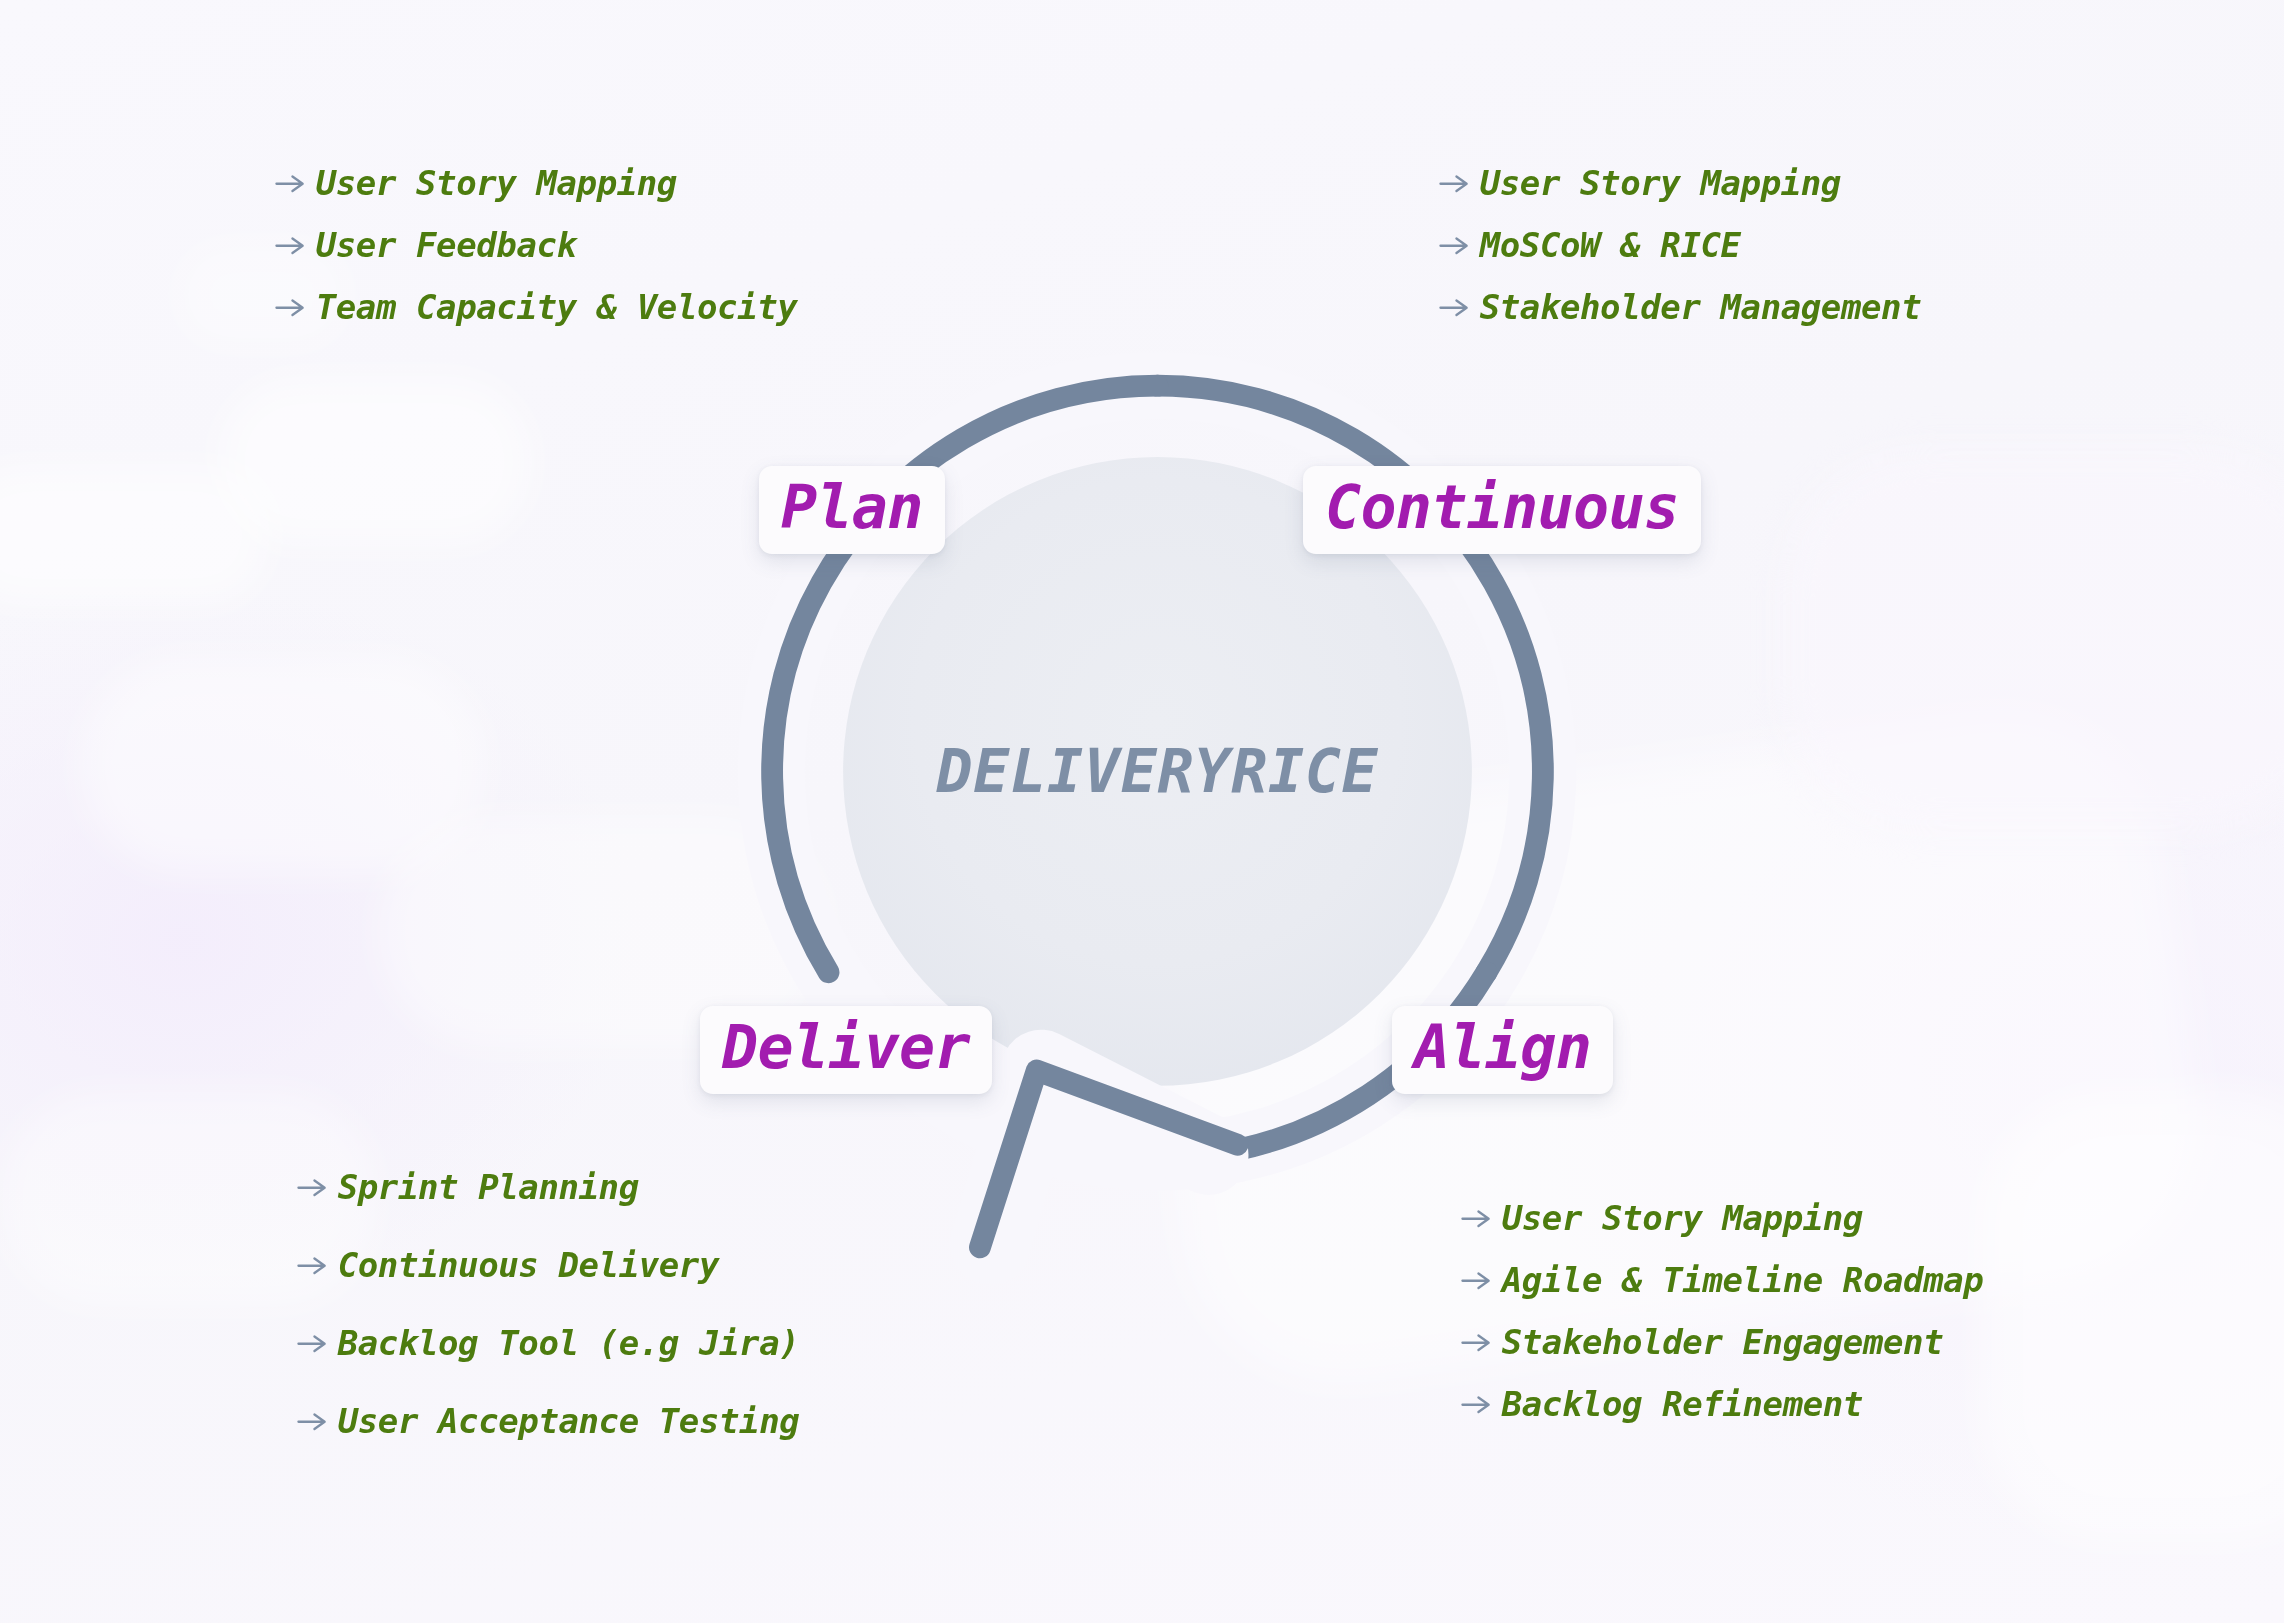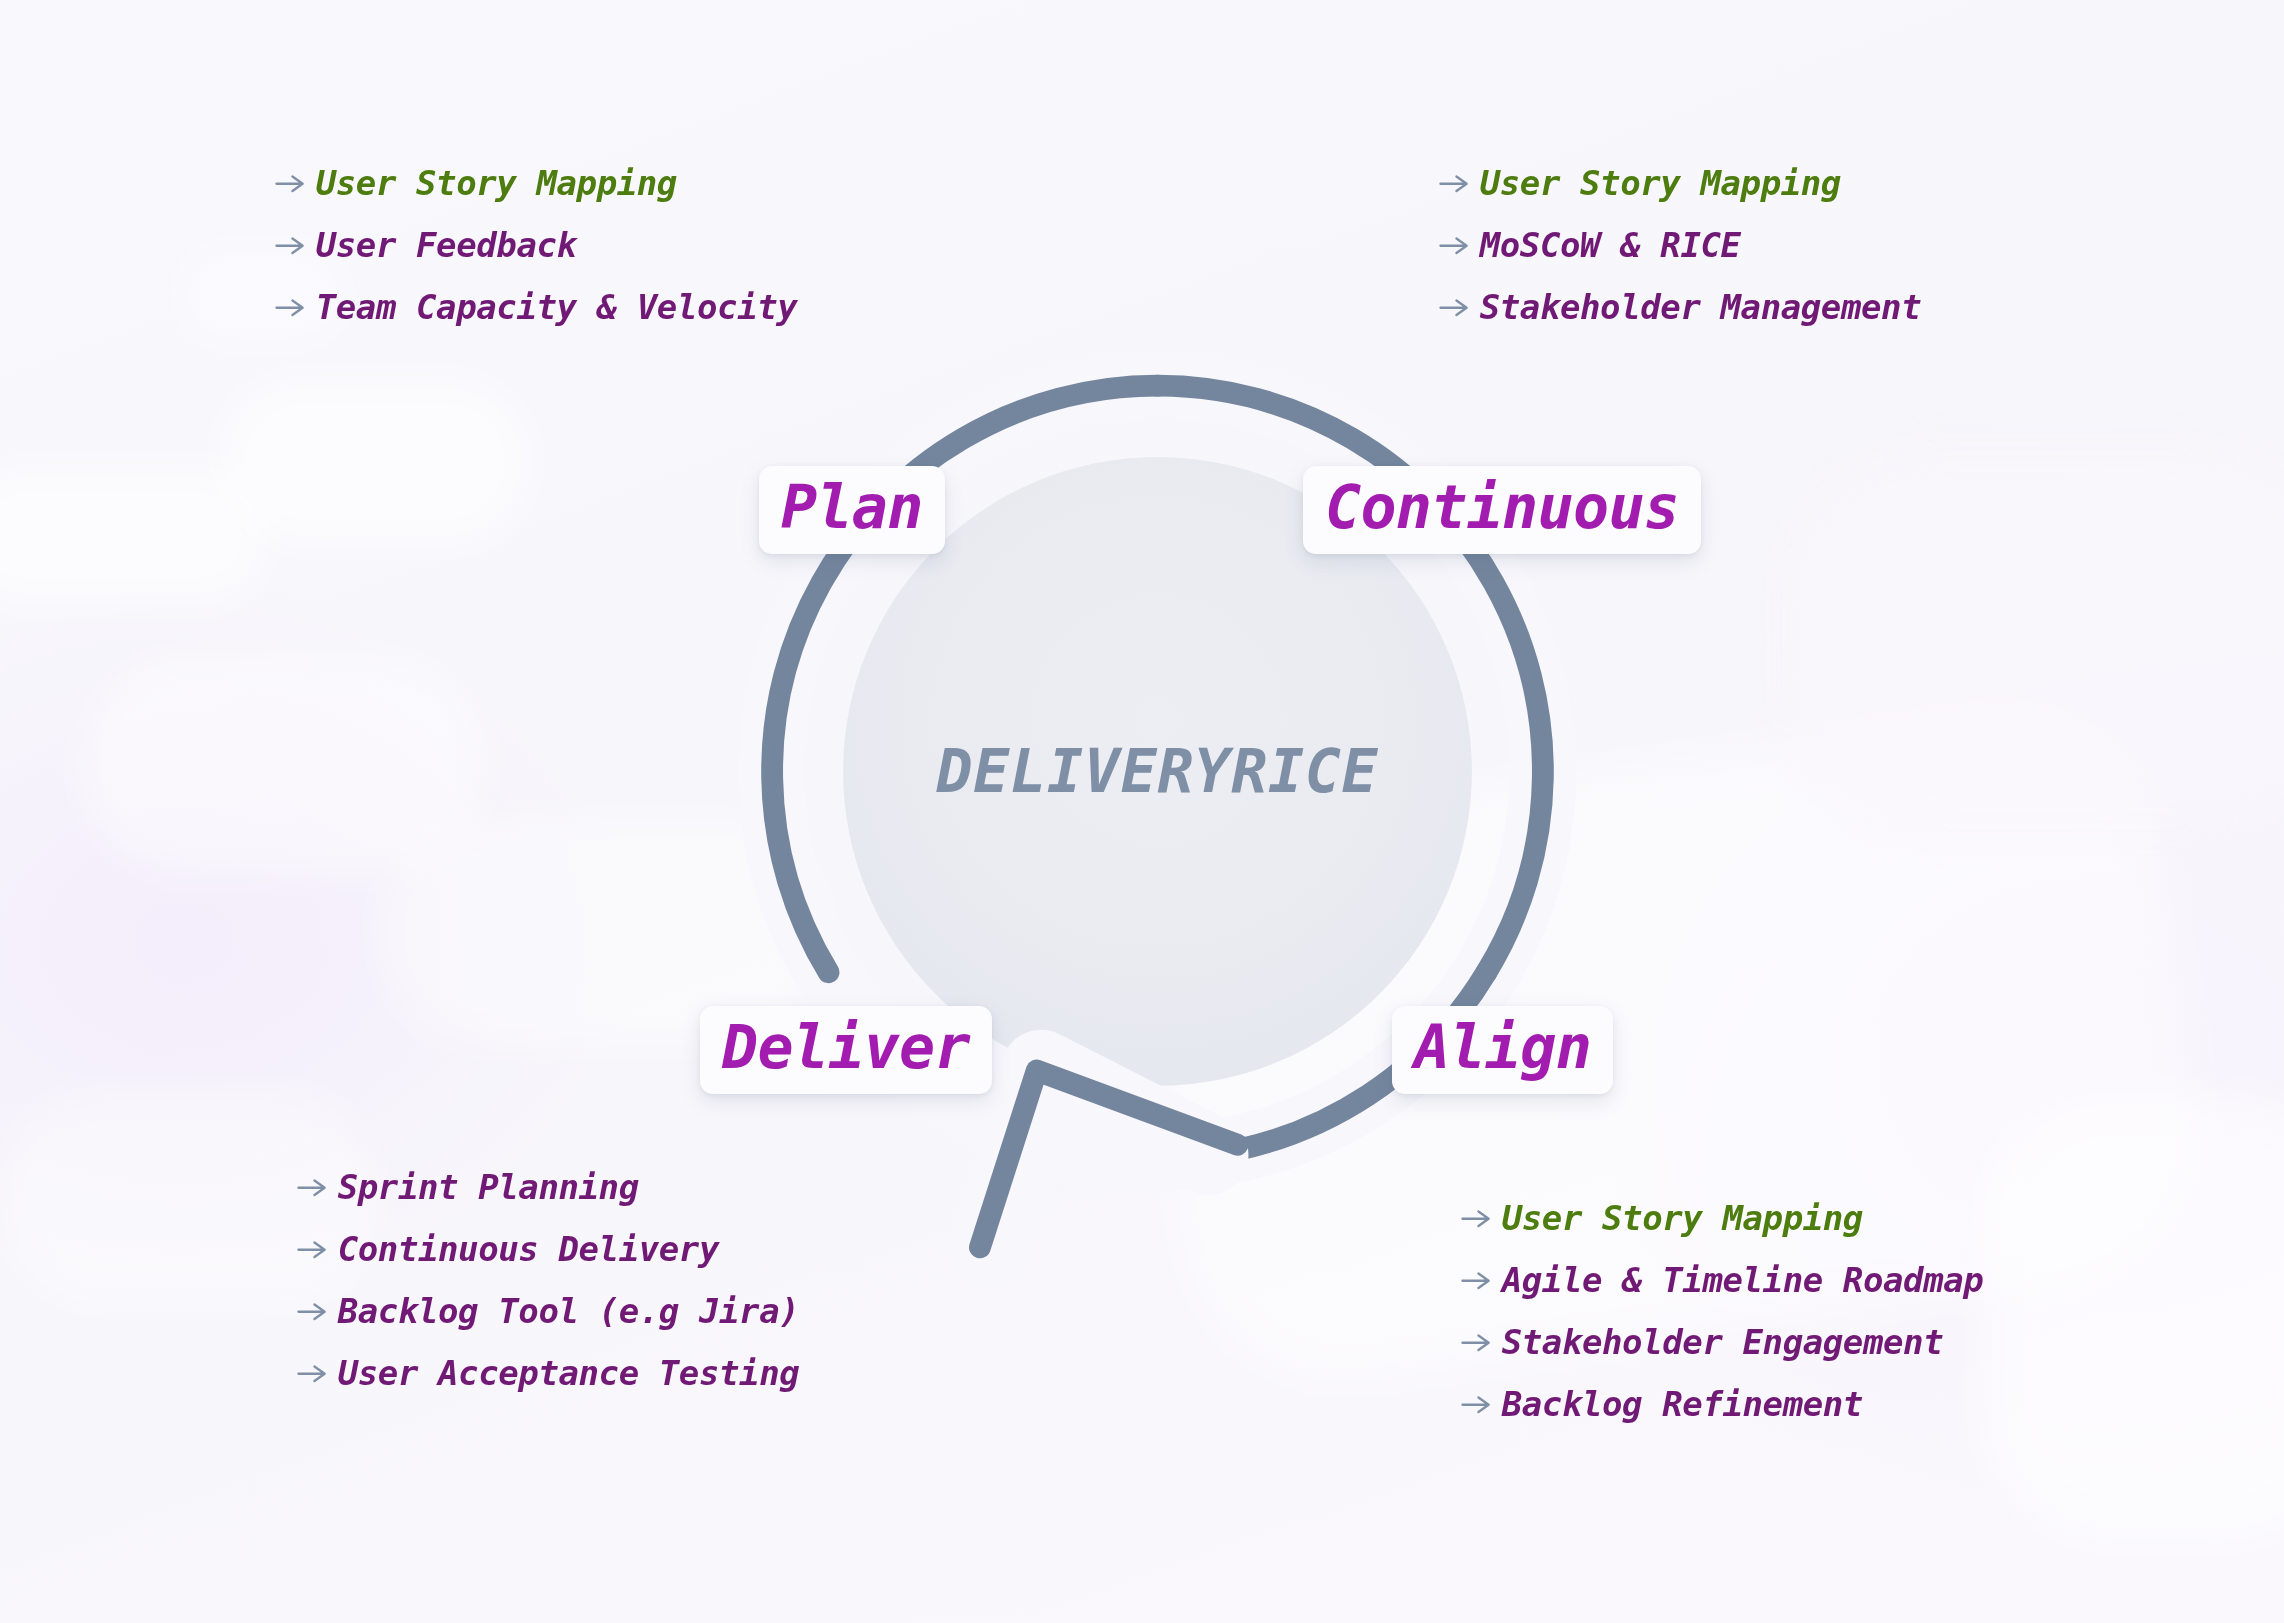--- a/index.html
+++ b/index.html
@@ -44,21 +44,21 @@
   .blob-i { left: 1979px; top: 1091px; width: 378px; height: 451px; border-radius: 131px; background: rgba(255,255,255,0.5); }
 
   
   .list {
     position: absolute;
     display: flex;
     flex-direction: column;
   }
   .list-tl { left: 275px;  top: 166px; gap: 28px; }
   .list-tr { left: 1439px; top: 166px; gap: 28px; }
-  .list-bl { left: 297px;  top: 1170px; gap: 28px; }
+  .list-bl { left: 297px;  top: 1170px; gap: 44px; }
   .list-br { left: 1461px; top: 1201px; gap: 28px; }
 
   .list-item {
     display: flex;
     align-items: baseline;
     white-space: nowrap;
   }
   .bullet-icon {
     flex: 0 0 auto;
     width: 32px;
@@ -68,21 +68,21 @@
     top: -1.5px;
   }
   .bullet-icon svg { display: block; }
   .list-label {
     font-family: "DejaVu Sans Mono", monospace;
     font-style: italic;
     font-weight: bold;
     font-size: 34px;
     line-height: 1.0;
     letter-spacing: -0.4px;
-    color: #701a75;
+    color: #4d7c0f;
   }
   .list-label.accent { color: #4d7c0f; }
 
   
   #cycle {
     position: absolute;
     left: 728px;
     top: 342px;
     width: 859px;
     height: 917px;

